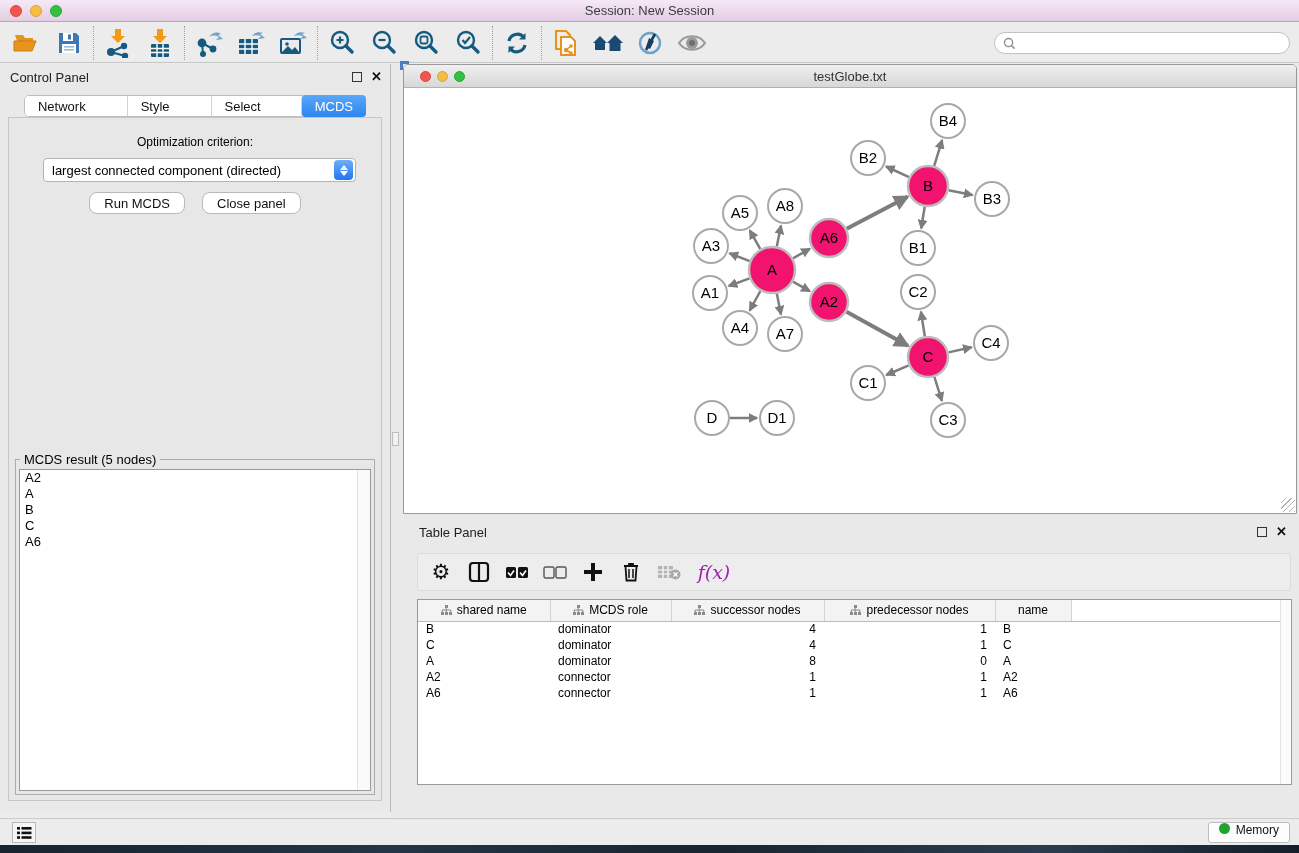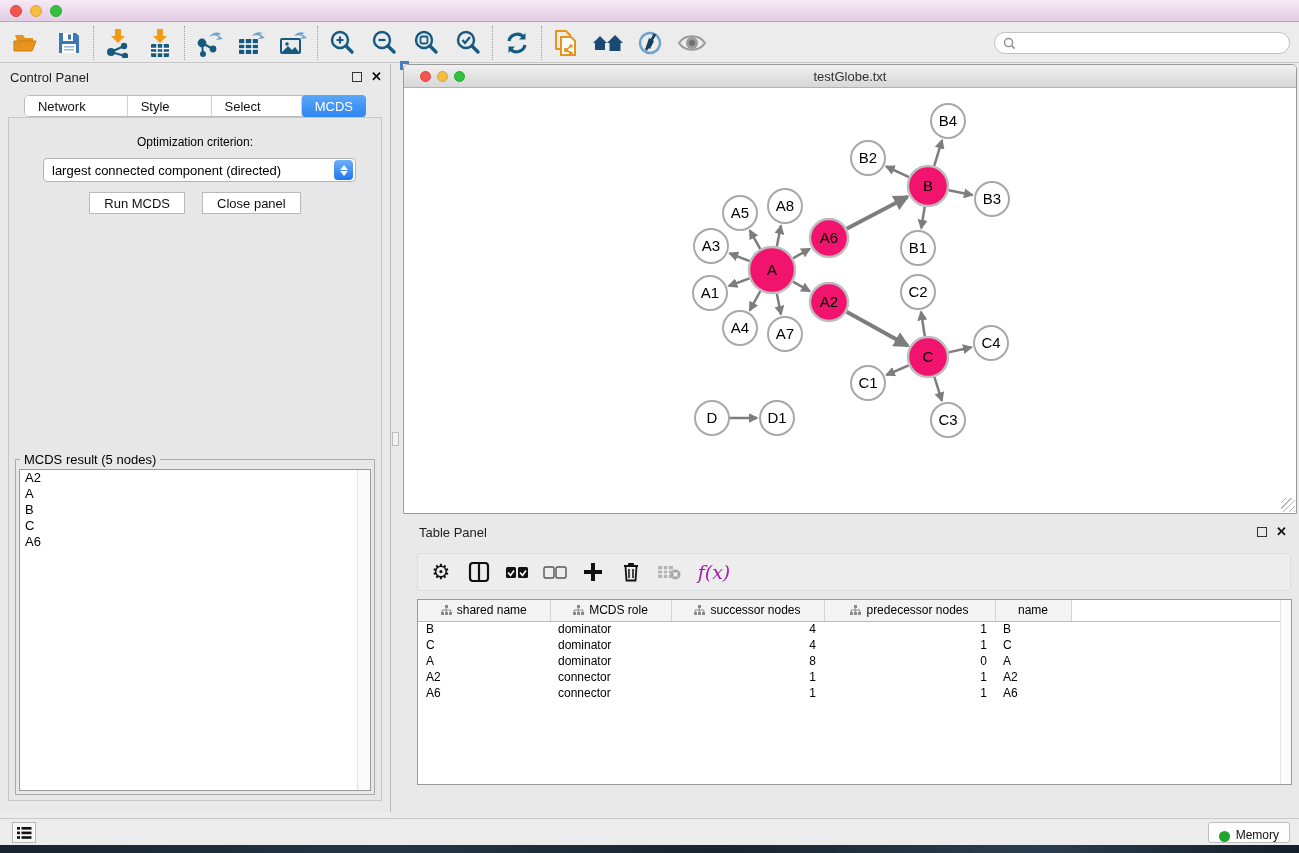--- a/index.html
+++ b/index.html
@@ -45,21 +45,21 @@
     background:#e7e7e7; border:1px solid #c6c6c6; }
   .opt-label { position:absolute; top:17px; left:0; right:0; text-align:center; font-size:12px; }
   .mcds-select { position:absolute; top:40px; left:34px; width:313px; height:24px; background:#fff;
     border:1px solid #b3b3b3; border-radius:4px; display:flex; align-items:center; }
   .mcds-select .sel-text { flex:1; font-size:13px; padding-left:8px; white-space:nowrap; overflow:hidden; }
   .stepper { width:19px; height:20px; margin-right:2px; border-radius:4px;
     background:linear-gradient(#6cb0f9,#2175ee); display:flex; flex-direction:column;
     align-items:center; justify-content:center; gap:1px; }
   .stepper .chev { width:0; height:0; border-left:4px solid transparent; border-right:4px solid transparent; }
   .chev.up { border-bottom:5px solid #fff; } .chev.dn { border-top:5px solid #fff; }
-  .btn { background:#fff; border:1px solid #b9b9b9; border-radius:0; height:22px;
+  .btn { background:#fff; border:1px solid #b9b9b9; border-radius:8px; height:22px;
     font-size:13px; font-family:"Liberation Sans", sans-serif; color:#111; padding:0 14px; cursor:default; }
   .btn-row { position:absolute; top:74px; left:0; right:0; display:flex; justify-content:center; gap:17px; }
   .groupbox { position:absolute; left:6px; right:6px; top:341px; bottom:5px; border:1px solid #ababab; }
   .groupbox .gb-title { position:absolute; top:-8px; left:4px; background:#e7e7e7; padding:0 4px; font-size:13px; }
   .listbox { position:absolute; left:3px; right:3px; top:9px; bottom:3px; background:#fff;
     border:1px solid #9a9a9a; overflow:hidden; }
   .listbox .sb-track { position:absolute; right:0; top:0; bottom:0; width:13px; background:#fafafa; border-left:1px solid #e3e3e3; }
   .mcds-item { font-size:13px; line-height:16px; padding:0 5px; }
   .mcds-item:first-child { padding-top:3px; }
   
@@ -100,36 +100,37 @@
   td.txt { text-align:left; }
   .colicon { display:inline-block; vertical-align:-1px; margin-right:5px; }
   .nt-sb { position:absolute; right:0; top:0; bottom:0; width:11px; background:#fbfbfb; border-left:1px solid #e2e2e2; }
   .tp-tabs { position:absolute; bottom:6px; left:0; right:0; text-align:center; }
   
   .statusbar { position:absolute; left:0; bottom:8px; width:100%; height:27px;
     background:#ececec; border-top:1px solid #c9c9c9; }
   .list-btn { position:absolute; left:12px; top:3px; width:24px; height:21px; background:#f6f6f6;
     border:1px solid #b9b9b9; display:flex; align-items:center; justify-content:center; }
   .memory-btn { position:absolute; right:9px; top:3px; height:21px; background:#fdfdfd;
-    border:1px solid #bdbdbd; border-radius:3px; display:flex; align-items:flex-end; gap:6px;
+    border:1px solid #bdbdbd; border-radius:3px; display:flex; align-items:flex-start; gap:6px;
     padding:0 10px; font-size:12px; color:#111; }
   .memory-dot { width:11px; height:11px; border-radius:50%; background:#1ea52c; }
   .desktop-strip { position:absolute; left:0; bottom:0; width:100%; height:8px;
     background:linear-gradient(90deg,#17242f,#233546 30%,#18252f 55%,#2a3d50 80%,#141f29); }
   svg { display:block; }
 </style>
 </head>
 <body>
 
 <div class="app">
 
   <div class="titlebar">
     <span class="tl red"></span>
     <span class="tl yel"></span>
     <span class="tl grn"></span>
+    <div class="title">Session: New Session</div>
   </div>
 
   <div class="toolbar">
     <div style="width:6px"></div>
     <div class="tb-btn">
       <svg width="28" height="24" viewBox="0 0 28 24">
         <path d="M2 4 h8 l2 3 h8 v3 H4 z" fill="#e8931c"></path>
         <path d="M1 10 h22 l-4 10 H1 z" fill="#e8931c" stroke="#c97d12" stroke-width="1"></path>
       </svg>
     </div>

